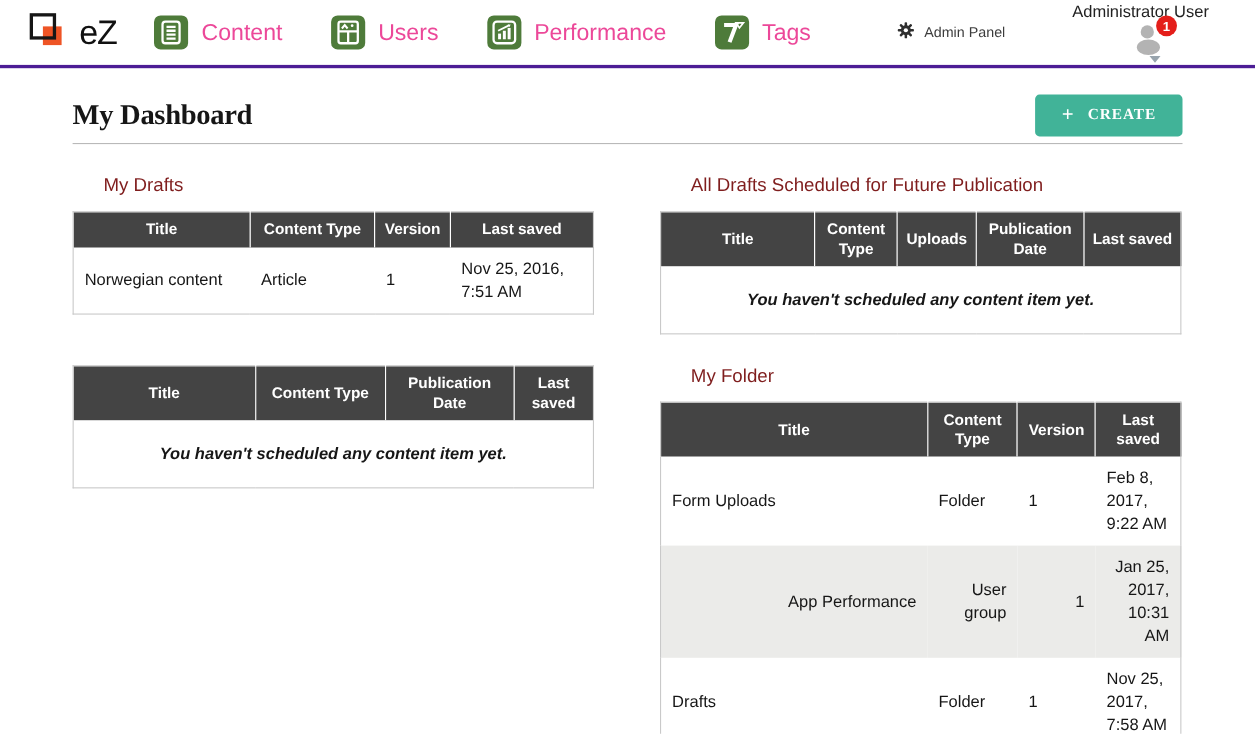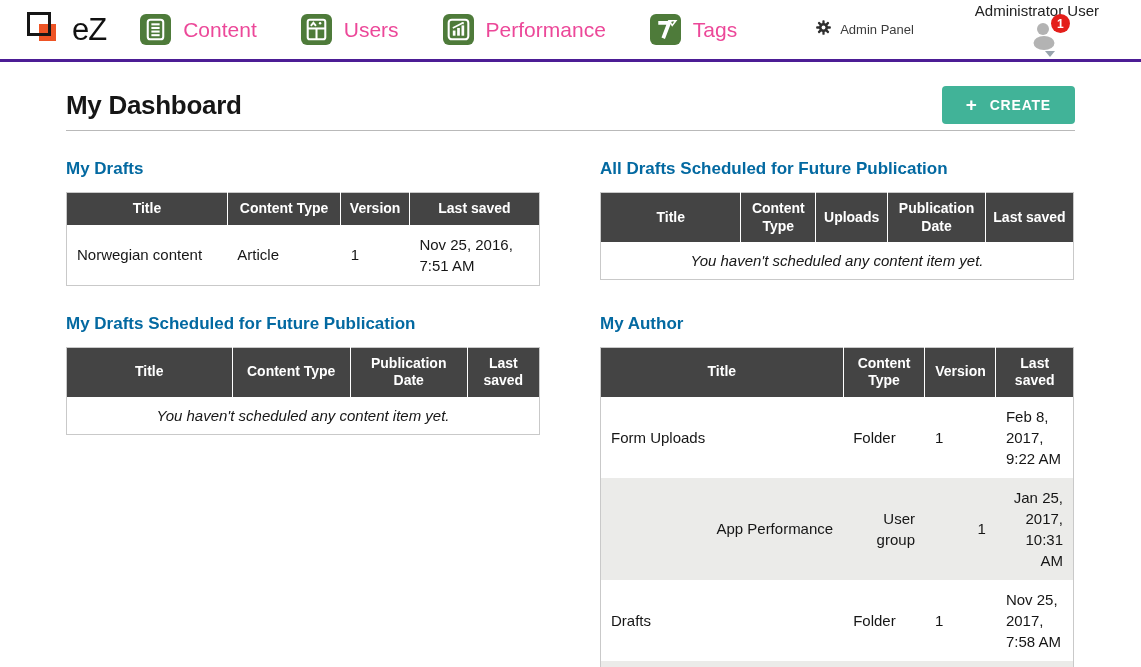--- a/index.html
+++ b/index.html
@@ -28,40 +28,40 @@
   .user-name { font-size:15px; color:#222; margin-right:16px; }
   .avatar-wrap { position:relative; width:34px; height:32px; cursor:pointer; }
   .badge { position:absolute; top:-5px; right:-8px; width:19px; height:19px; border-radius:50%;
     background:#e41e1a; color:#fff; font-size:12px; font-weight:bold;
     display:flex; align-items:center; justify-content:center; }
   .caret { width:0; height:0; margin-left:10px; border-left:5px solid transparent;
     border-right:5px solid transparent; border-top:6px solid #98a4ad; cursor:pointer; }
 
   
   .content { padding:0 66px; }
-  .page-head { display:flex; justify-content:space-between; align-items:center; margin-top:24px; }
+  .page-head { display:flex; justify-content:space-between; align-items:center; margin-top:24px;font-family:Liberation Serif, serif; }
   .page-title { font-size:26px; font-weight:bold; color:#161616; letter-spacing:-0.3px; }
   .btn-create { background:#41b398; color:#fff; border:none; border-radius:4px;
     font-family:inherit; font-size:14px; font-weight:bold; letter-spacing:0.8px;
     padding:11px 24px; display:flex; align-items:center; cursor:pointer; }
   .btn-plus { font-size:19px; font-weight:bold; margin-right:12px; line-height:14px; }
   .head-rule { border:none; border-top:1px solid #b9b9b9; margin-top:6px; }
 
   .grid { margin-top:28px; display:grid; grid-template-columns:474px 474px;
     column-gap:60px; row-gap:28px; align-items:start; }
-  .section-title { font-size:17px; font-weight:bold; color:#0369a1; margin-bottom:13px; }
+  .section-title { font-size:17px; font-weight:normal; color:#7f1d1d; margin-bottom:13px;margin-left:28px; }
 
   table { width:100%; border-collapse:collapse; border:1px solid #c9c9c9; table-layout:fixed; }
   th { background:#444444; color:#fff; font-size:14px; font-weight:bold; text-align:center;
     vertical-align:middle; padding:7px 5px; line-height:1.25; border-left:1px solid #fff; }
   th:first-child { border-left:none; }
   td { font-size:15px; color:#161616; padding:9px 10px; vertical-align:middle; line-height:1.4;
     overflow-wrap:break-word; }
   tr.alt td { background:#ebebe9;text-align:right; }
-  td.empty-cell { text-align:center; font-style:italic; padding:8px; }
+  td.empty-cell { text-align:center; font-style:italic; padding:20px;font-weight:bold; }
   tbody tr { cursor:pointer; }
 
   
   .t-mydrafts col:nth-child(1){width:34%;} .t-mydrafts col:nth-child(2){width:24%;}
   .t-mydrafts col:nth-child(3){width:14.5%;} .t-mydrafts col:nth-child(4){width:27.5%;}
   .t-allsched col:nth-child(1){width:29.7%;} .t-allsched col:nth-child(2){width:15.8%;}
   .t-allsched col:nth-child(3){width:15.2%;} .t-allsched col:nth-child(4){width:20.7%;}
   .t-allsched col:nth-child(5){width:18.6%;}
   .t-mysched col:nth-child(1){width:35%;} .t-mysched col:nth-child(2){width:25%;}
   .t-mysched col:nth-child(3){width:24.7%;} .t-mysched col:nth-child(4){width:15.3%;}
@@ -222,21 +222,20 @@
           </thead>
         <tbody>
           <tr>
             <td class="empty-cell" colspan="5">You haven't scheduled any content item yet.</td>
           </tr>
         </tbody>
       </table>
     </section>
 
     <section>
-      <h2 class="section-title">My Drafts Scheduled for Future Publication</h2>
       <table class="t-mysched">
         <colgroup>
             <col>
             <col>
             <col>
             <col>
           </colgroup>
         <thead>
             <tr>
           <th>Title</th>
@@ -247,21 +246,21 @@
           </thead>
         <tbody>
           <tr>
             <td class="empty-cell" colspan="4">You haven't scheduled any content item yet.</td>
           </tr>
         </tbody>
       </table>
     </section>
 
     <section>
-      <h2 class="section-title">My Author</h2>
+      <h2 class="section-title">My Folder</h2>
       <table class="t-mycontent">
         <colgroup>
             <col>
             <col>
             <col>
             <col>
           </colgroup>
         <thead>
             <tr>
           <th>Title</th>

